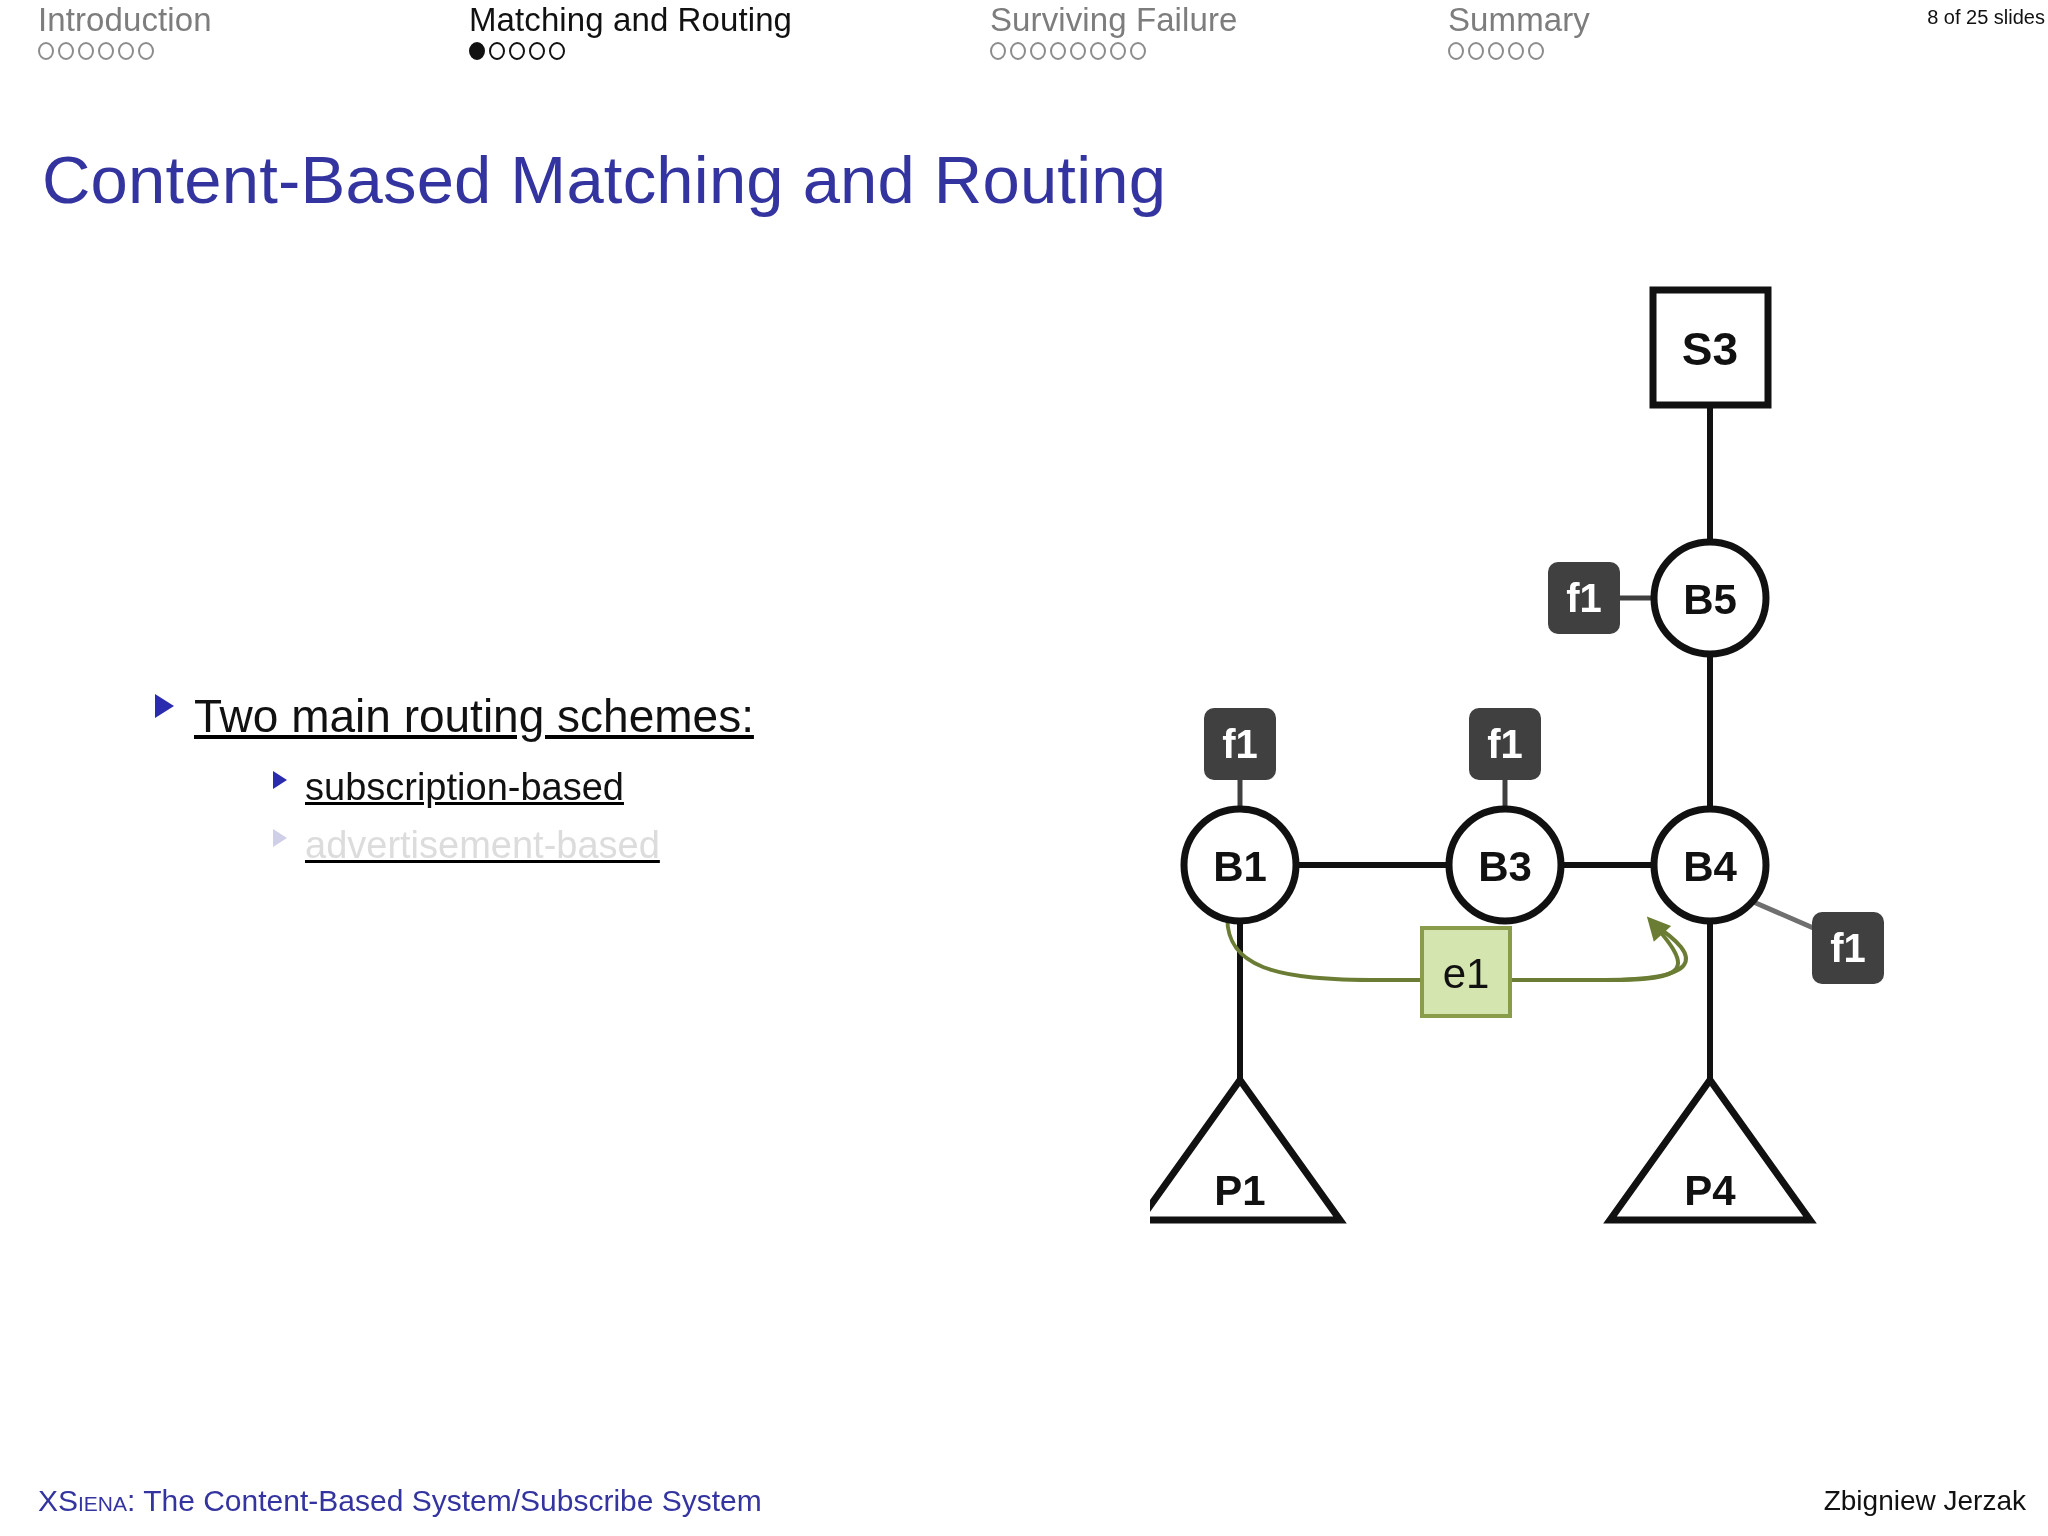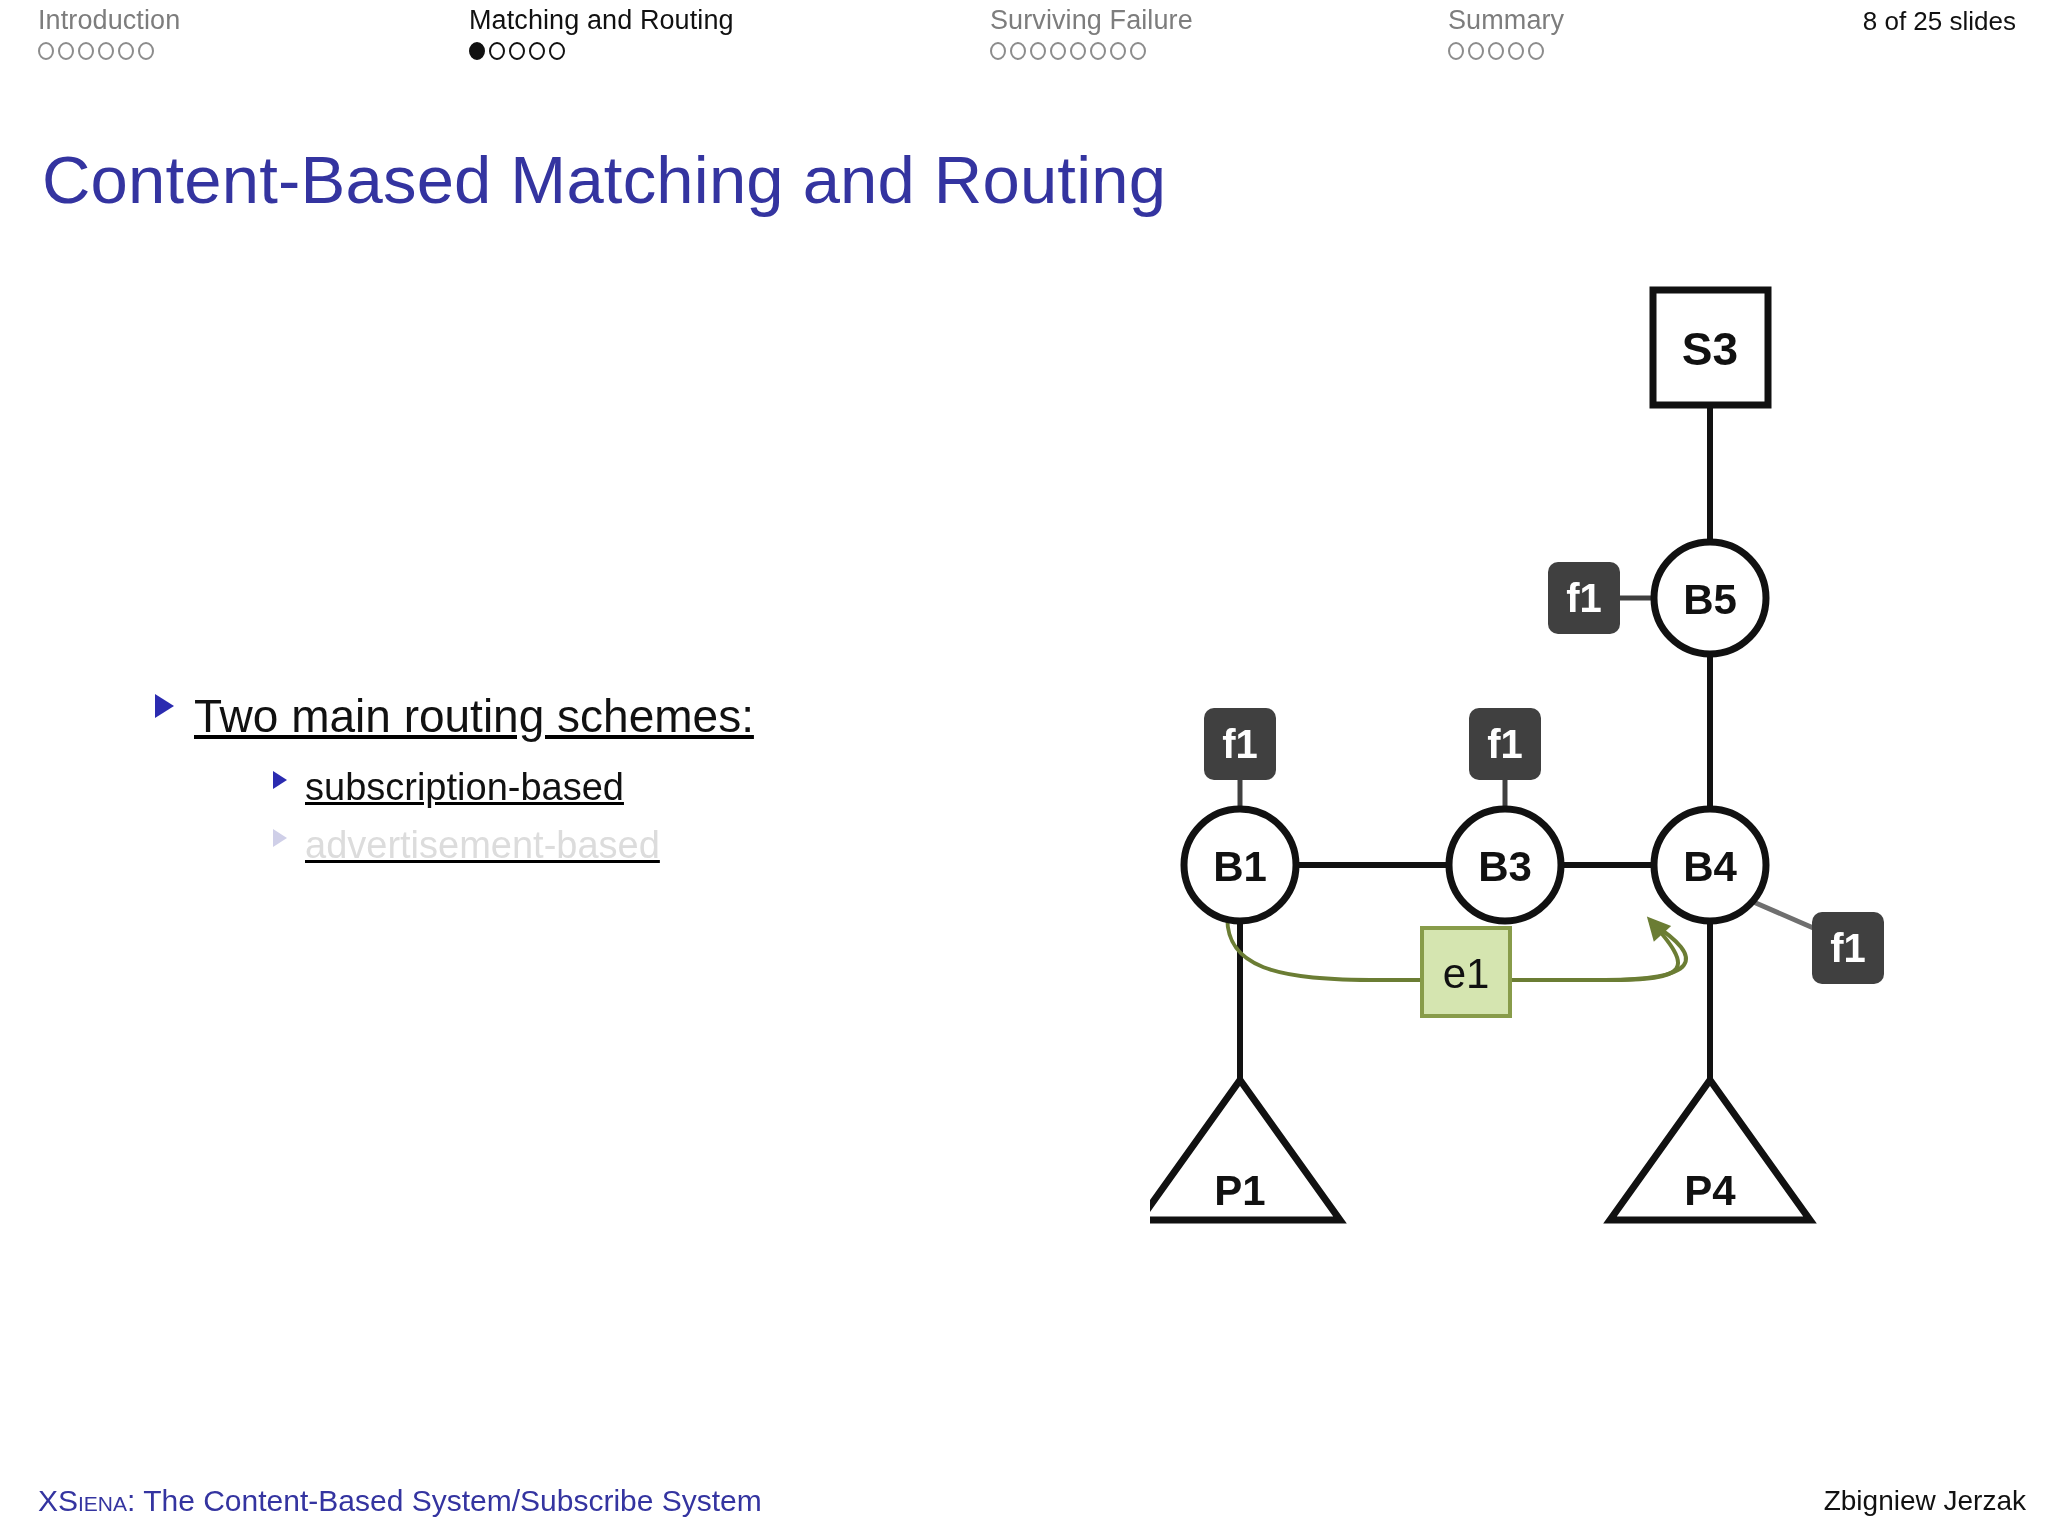--- a/index.html
+++ b/index.html
@@ -20,21 +20,21 @@
     position: absolute;
     left: 0; top: 0;
     width: 2048px;
     height: 78px;
   }
   .nav-section {
     position: absolute;
     top: 4px;
   }
   .nav-section-label {
-    font-size: 27px;
+    font-size: 33px;
     line-height: 32px;
     color: #7d7d7d;
     white-space: nowrap;
     letter-spacing: 0.1px;
   }
   .nav-section.active .nav-section-label {
     color: #111111;
   }
   .nav-dots {
     margin-top: 6px;
@@ -51,23 +51,23 @@
     background: transparent;
   }
   .nav-section.active .dot {
     border-color: #111111;
   }
   .nav-section.active .dot.filled {
     background: #111111;
   }
   #slide-counter {
     position: absolute;
-    right: 32px;
+    right: 3px;
     top: 6px;
-    font-size: 26px;
+    font-size: 20px;
     color: #111111;
     white-space: nowrap;
   }
 
   
   #page-title {
     position: absolute;
     left: 42px;
     top: 95px;
     font-size: 67px;

